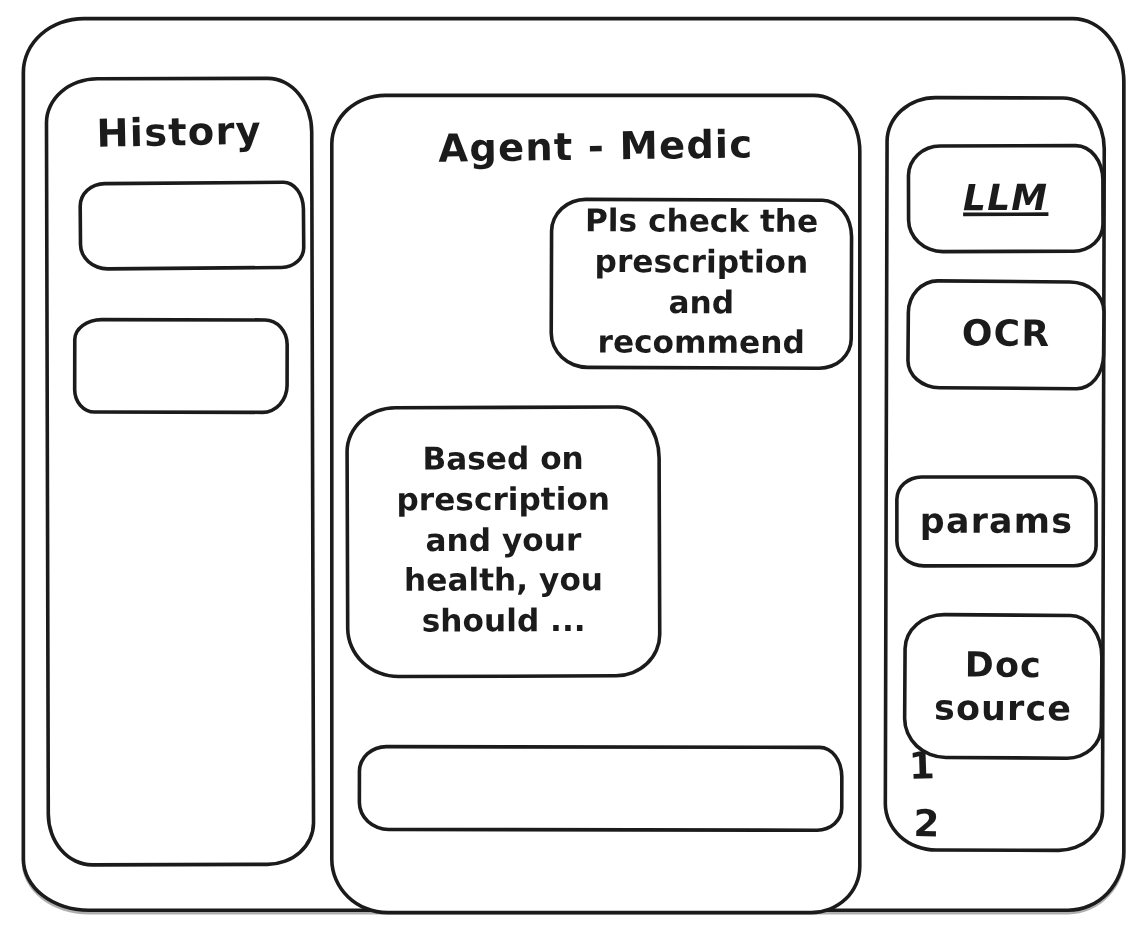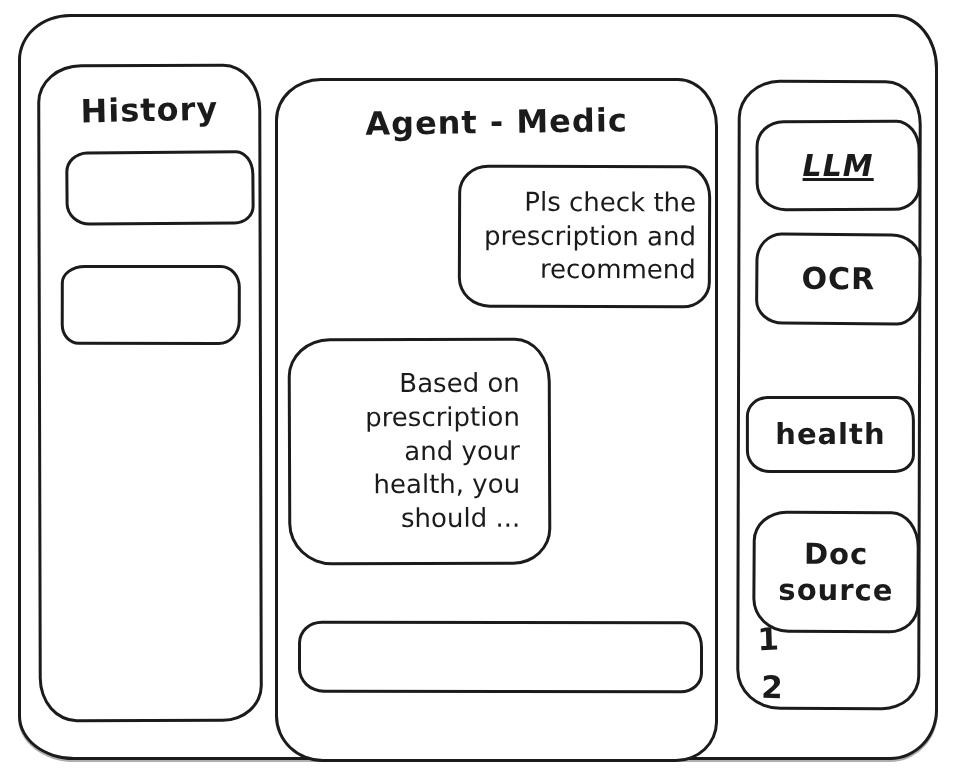--- a/index.html
+++ b/index.html
@@ -64,22 +64,22 @@
     text-align: center;
     font-size: 32px; font-weight: 600;
     letter-spacing: 1px;
     transform: rotate(-0.8deg);
   }
   .bubble {
     position: absolute;
     border: 3px solid var(--ink);
     background: var(--paper);
     display: flex; align-items: center; justify-content: center;
-    text-align: right;
-    font-size: 26px; font-weight: 400;
+    text-align: center;
+    font-size: 26px; font-weight: 700;
     line-height: 1.3;
   }
   .bubble-user {
     left: 180px; top: 84px; width: 253px; height: 143px;
     padding: 8px 12px;
     border-radius: 30px 26px 28px 32px / 28px 32px 26px 30px;
     transform: rotate(0.2deg);
   }
   .bubble-assistant {
     left: 10px; top: 257px; width: 263px; height: 227px;
@@ -171,19 +171,19 @@
     <div class="bubble bubble-assistant">
       <span>Based on prescription and your health, you should ...</span>
     </div>
 
     <input class="chat-input" type="text" placeholder="" style="">
   </div>
 
   <div class="sketch tools-panel">
     <div class="tool-btn btn-llm">LLM</div>
     <div class="tool-btn btn-ocr">OCR</div>
-    <div class="tool-btn btn-params">health</div>
+    <div class="tool-btn btn-params">params</div>
     <div class="tool-btn btn-docsource">Doc source</div>
     <div class="doc-note doc-note-1">1</div>
     <div class="doc-note doc-note-2">2</div>
   </div>
 
 </div>
 
 </body></html>

